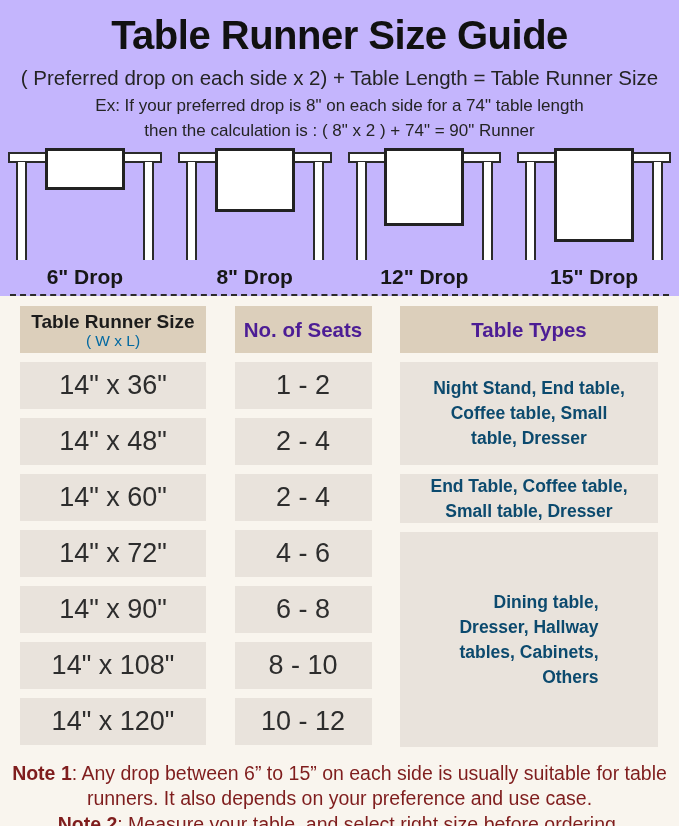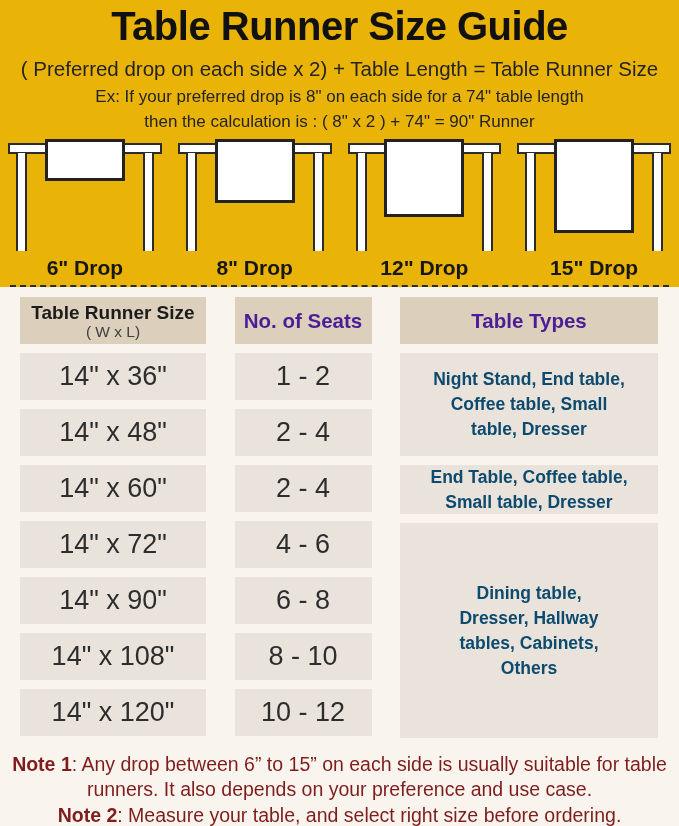--- a/index.html
+++ b/index.html
@@ -6,21 +6,21 @@
   html, body { margin: 0; padding: 0; }
   body {
     width: 679px; height: 826px;
     background: #f9f5ee;
     font-family: "Liberation Sans", sans-serif;
     color: #1e1e1e;
     overflow: hidden;
   }
 
   
-  .top { background: #eab308; padding-top: 3px; }
+  .top { background: #c4b5fd; padding-top: 12px; }
   .title {
     font-size: 40px; font-weight: 700; text-align: center;
     letter-spacing: -0.5px; line-height: 46px; margin: 0; color: #111;
   }
   .formula {
     font-size: 20.5px; text-align: center; line-height: 25px;
     margin-top: 7px; white-space: nowrap; color: #242424;
   }
   .example { font-size: 17px; text-align: center; line-height: 25px; color: #242424; }
   .example.first { margin-top: 3px; }
@@ -63,21 +63,21 @@
   .col-seats { width: 137px; }
   .col-types { width: 258px; }
   .cell {
     background: #e9e3dc; height: 47px;
     display: flex; flex-direction: column;
     align-items: center; justify-content: center;
     text-align: center;
   }
   .cell.header { background: #dccfbb; }
   .hdr-main { font-weight: 700; font-size: 19px; line-height: 21px; color: #1b1b1b; }
-  .hdr-sub  { font-weight: 400; font-size: 15.5px; line-height: 17px; color: #404040; }
+  .hdr-sub  { font-weight: 400; font-size: 15.5px; line-height: 17px; color: #0369a1; }
   .hdr-single { font-weight: 700; font-size: 20.5px; color: #4c1d95; }
   .size-cell, .seats-cell { font-size: 27px; font-weight: 400; color: #2d2d2d; }
   .type-cell {
     font-weight: 700; font-size: 17.5px; line-height: 25px;
     color: #0c4a6e; white-space: pre-line;
   }
 
   
   .notes {
     padding: 14px 8px 0 8px; text-align: center;
@@ -199,21 +199,21 @@
     </div>
   <div class="cell" style="height: 103px;">
         <div class="type-cell">Night Stand, End table,
 Coffee table, Small
 table, Dresser</div>
       </div>
       <div class="cell" style="height: 49px;">
         <div class="type-cell">End Table, Coffee table,
 Small table, Dresser</div>
       </div>
-      <div class="cell" style="height: 215px;">
+      <div class="cell" style="height: 215px; text-align: right;">
         <div class="type-cell">Dining table,
 Dresser, Hallway
 tables, Cabinets,
 Others</div>
       </div>
     </div>
 </div>
 
 <div class="notes">
     <p class="note"><span class="note-label">Note 1</span><span>: Any drop between 6” to 15” on each side is usually suitable for table runners. It also depends on your preference and use case.</span></p>

